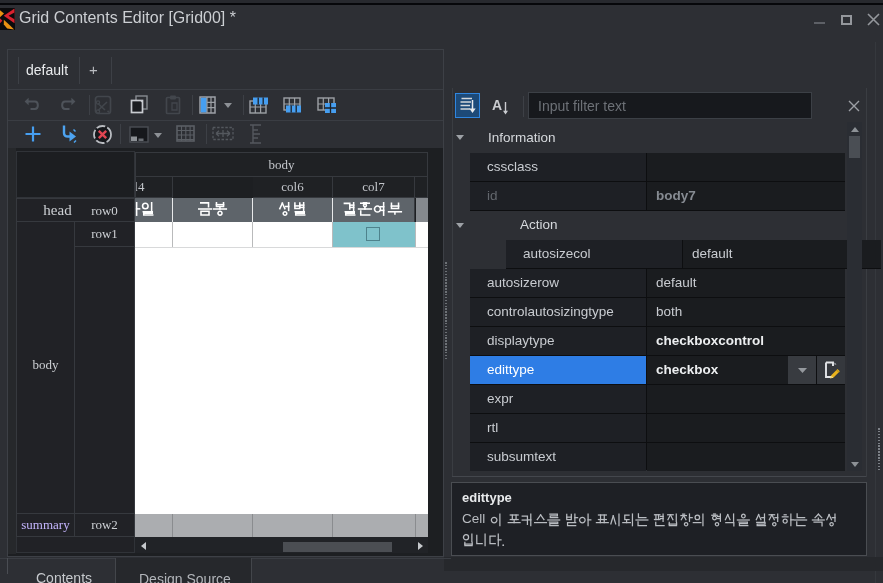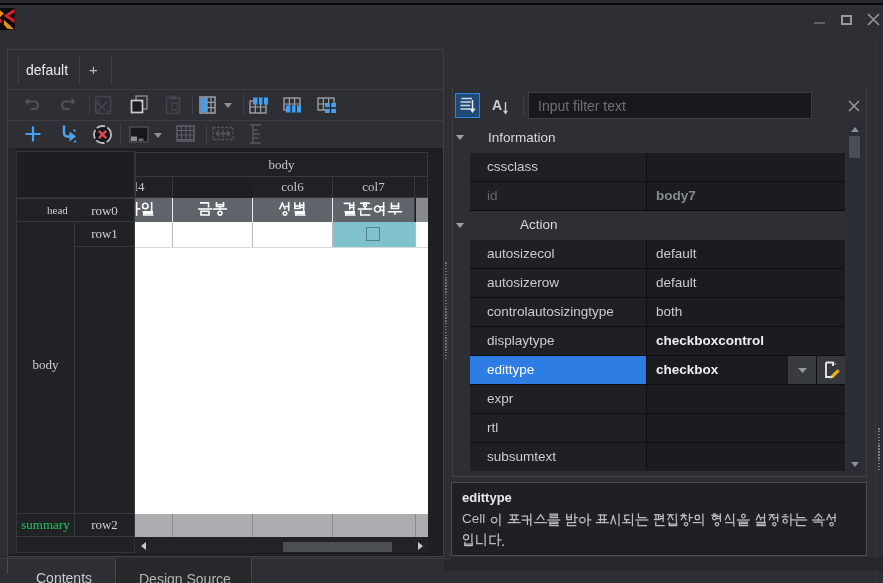--- a/index.html
+++ b/index.html
@@ -22,20 +22,21 @@
   <div class="abs" style="left:0;top:8px;width:15px;height:22px;">
     <svg width="15" height="22" viewBox="0 0 15 22">
       <rect x="0" y="0" width="15" height="22" fill="#0b0b0d"></rect>
       <polygon points="14.5,0.5 3.8,7.8 14.5,15.2" fill="#d8222f"></polygon>
       <polygon points="14.5,4.6 8.6,7.8 14.5,11.2" fill="#0b0b0d"></polygon>
       <polygon points="0,2.2 4,5.6 0,9.2" fill="#e89112"></polygon>
       <polygon points="0,10.3 2.4,12.7 0,15.2" fill="#d8222f"></polygon>
       <polygon points="3.8,11.8 9,16.5 14.2,21.6 7.2,20.6 3.8,16.5" fill="#e89112"></polygon>
     </svg>
   </div>
+  <div class="abs" style="left:19px;top:9px;font-size:16px;color:#cccfd3;">Grid Contents Editor [Grid00] *</div>
 
   <div class="abs" style="left:814px;top:22px;width:11px;height:2px;background:#5d6066;"></div>
   <div class="abs" style="left:841px;top:15px;width:11px;height:10px;border:2px solid #94979c;"></div>
   <svg class="abs" style="left:867px;top:13px;" width="13" height="13" viewBox="0 0 13 13">
     <path d="M1,1 L12,12 M12,1 L1,12" stroke="#94979c" stroke-width="1.6"></path>
   </svg>
 
   <div class="abs" style="left:7px;top:49px;width:437px;height:508px;border:1px solid #3d4046;">
 
     <div class="abs sep" style="left:10px;top:7px;height:27px;"></div>
@@ -146,26 +147,26 @@
       <div class="abs" style="left:127px;top:4px;width:293px;height:25px;background:#1f2124;border:1px solid #36393e;color:#c3c6cb;font-size:13px;text-align:center;line-height:24px;">body</div>
 
       <div class="abs" style="left:127px;top:29px;width:38px;height:21px;background:#1f2124;border:1px solid #36393e;border-top:none;overflow:hidden;color:#c3c6cb;font-size:13px;line-height:20px;">
           <span style="position:absolute;left:-14px;">col4</span>
         </div>
       <div class="abs" style="left:165px;top:29px;width:80px;height:21px;background:#1f2124;border:1px solid #36393e;border-top:none;border-left:none;color:#c3c6cb;font-size:13px;text-align:center;line-height:20px;margin-top:38px;">col5</div>
       <div class="abs" style="left:245px;top:29px;width:80px;height:21px;background:#1f2124;border:1px solid #36393e;border-top:none;border-left:none;color:#c3c6cb;font-size:13px;text-align:center;line-height:20px;">col6</div>
       <div class="abs" style="left:325px;top:29px;width:82px;height:21px;background:#1f2124;border:1px solid #36393e;border-top:none;border-left:none;color:#c3c6cb;font-size:13px;text-align:center;line-height:20px;">col7</div>
       <div class="abs" style="left:407px;top:29px;width:13px;height:21px;background:#1f2124;border:1px solid #36393e;border-top:none;border-left:none;"></div>
 
-      <div class="abs" style="left:8px;top:50px;width:83px;height:24px;background:#212226;border:1px solid #36393e;color:#cdd0d4;font-size:11px;text-align:center;line-height:23px;">head</div>
+      <div class="abs" style="left:8px;top:50px;width:83px;height:24px;background:#212226;border:1px solid #36393e;color:#cdd0d4;font-size:15px;text-align:center;line-height:23px;">head</div>
       <div class="abs" style="left:67px;top:50px;width:60px;height:24px;background:#212226;border:1px solid #36393e;border-left:none;color:#cdd0d4;font-size:13px;text-align:center;line-height:23px;">row0</div>
       <div class="abs" style="left:67px;top:74px;width:60px;height:25px;background:#212226;border:1px solid #36393e;border-left:none;border-top:none;color:#cdd0d4;font-size:13px;text-align:center;line-height:23px;">row1</div>
       <div class="abs" style="left:8px;top:74px;width:59px;height:292px;background:#212226;border:1px solid #36393e;border-top:none;color:#cdd0d4;font-size:13px;text-align:center;line-height:286px;">body</div>
       <div class="abs" style="left:67px;top:99px;width:60px;height:267px;background:#212226;border:1px solid #36393e;border-left:none;border-top:none;"></div>
-      <div class="abs" style="left:8px;top:366px;width:59px;height:23px;background:#212226;border:1px solid #36393e;border-top:none;color:#22c55e;font-size:13px;text-align:center;line-height:22px;">summary</div>
+      <div class="abs" style="left:8px;top:366px;width:59px;height:23px;background:#212226;border:1px solid #36393e;border-top:none;color:#c4b5fd;font-size:13px;text-align:center;line-height:22px;">summary</div>
       <div class="abs" style="left:67px;top:366px;width:60px;height:23px;background:#212226;border:1px solid #36393e;border-left:none;border-top:none;color:#cdd0d4;font-size:13px;text-align:center;line-height:22px;">row2</div>
 
       <div class="abs" style="left:127px;top:50px;width:38px;height:24px;background:#5e646a;border-right:1px solid #e8e9ea;overflow:hidden;color:#fff;font-size:15px;font-weight:bold;line-height:23px;">
           <svg style="position:absolute;left:-9px;top:4px;" width="33" height="16">
             <path transform="translate(0.0,0)" d="M7.39,2.71 L1.71,2.71 L1.71,11.01 L7.39,11.01" stroke="#ffffff" stroke-width="1.55" fill="none" stroke-linecap="square"></path>
             <path transform="translate(0.0,0)" d="M1.71,6.86 L7.39,6.86" stroke="#ffffff" stroke-width="1.55" fill="none" stroke-linecap="square"></path>
             <path transform="translate(0.0,0)" d="M10.64,0.56 L10.64,13.16" stroke="#ffffff" stroke-width="1.55" fill="none" stroke-linecap="square"></path>
             <path transform="translate(0.0,0)" d="M10.64,6.86 L13.58,6.86" stroke="#ffffff" stroke-width="1.55" fill="none" stroke-linecap="square"></path>
             <path transform="translate(15.0,0)" d="M1.58,4.05 A2.76,2.76 0 1 0 7.10,4.05 A2.76,2.76 0 1 0 1.58,4.05" stroke="#ffffff" stroke-width="1.55" fill="none" stroke-linecap="square"></path>
             <path transform="translate(15.0,0)" d="M10.64,0.56 L10.64,8.40" stroke="#ffffff" stroke-width="1.55" fill="none" stroke-linecap="square"></path>
@@ -291,21 +292,21 @@
       <span class="pval"></span>
     </div>
   <div class="abs prow" style="top:182px;">
       <span class="pname" style="color:#63676d;">id</span>
       <span class="pval" style="font-weight:bold;color:#868b92;">body7</span>
     </div>
   <svg class="abs" style="left:455px;top:221px;" width="10" height="8" viewBox="0 0 10 8">
       <polygon points="1,2 9,2 5,7" fill="#9da1a6"></polygon>
     </svg>
   <div class="abs" style="left:488px;top:217px;font-size:13.5px;color:#d6d9dd;margin-left:32px;">Action</div>
-  <div class="abs prow" style="top:240px;">
+  <div class="abs prow" style="top:240px;margin-left:36px;">
       <span class="pname">autosizecol</span>
       <span class="pval">default</span>
     </div>
   <div class="abs prow" style="top:269px;">
       <span class="pname">autosizerow</span>
       <span class="pval">default</span>
     </div>
   <div class="abs prow" style="top:298px;">
       <span class="pname">controlautosizingtype</span>
       <span class="pval">both</span>

